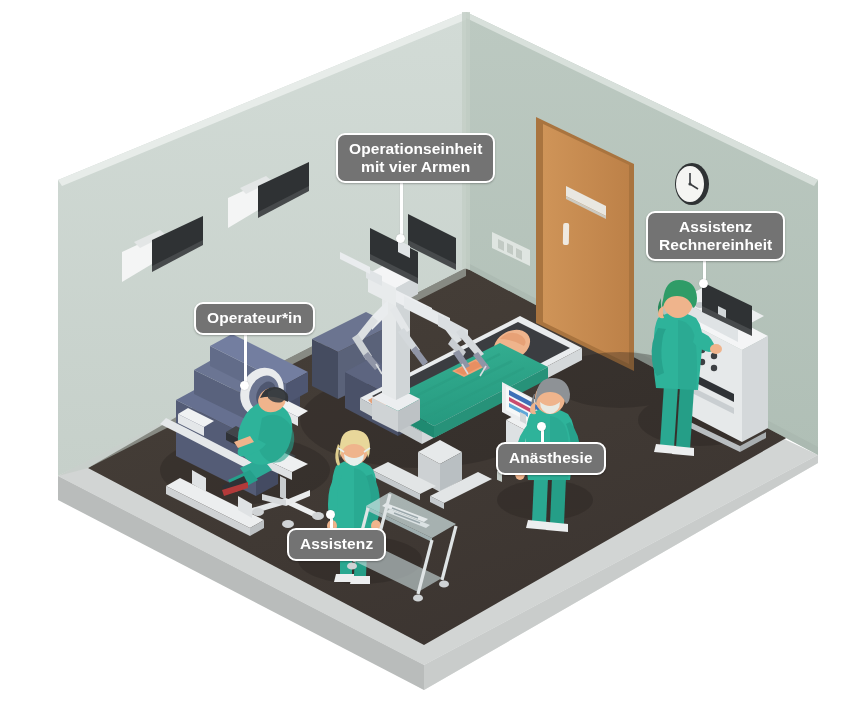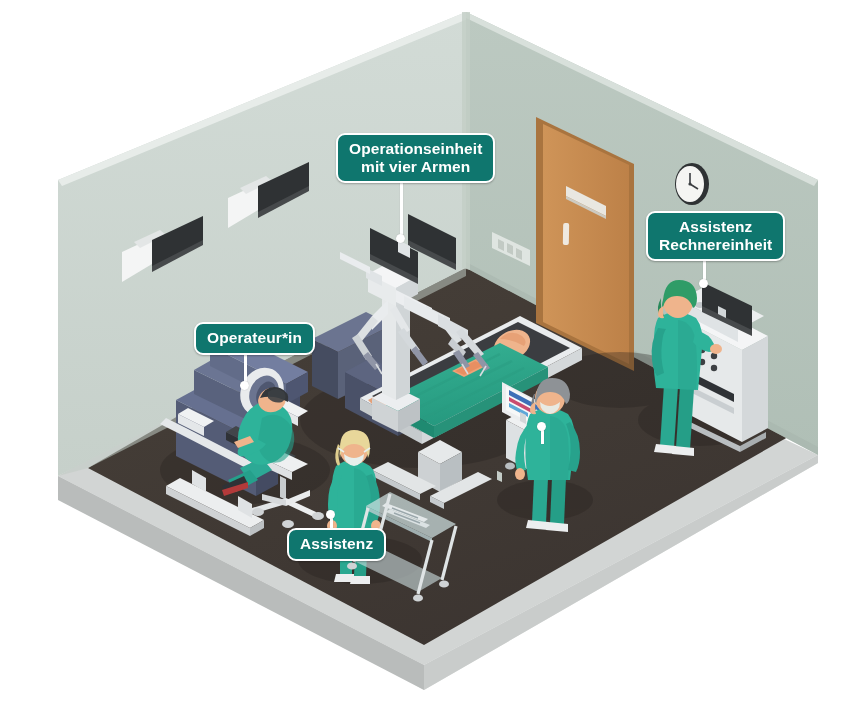--- a/index.html
+++ b/index.html
@@ -24,21 +24,21 @@
     position: absolute;
     left: 0;
     top: 0;
     width: 848px;
     height: 719px;
   }
   
   .callout {
     position: absolute;
     box-sizing: border-box;
-    background: #0f766e;
+    background: #737373;
     border: 2.5px solid #ffffff;
     border-radius: 9px;
     color: #ffffff;
     font-family: "Liberation Sans", sans-serif;
     font-weight: bold;
     font-size: 15.5px;
     line-height: 1.14;
     text-align: center;
     padding: 5px 11px 6px 11px;
     white-space: pre-line;
@@ -479,27 +479,28 @@
 
   </svg>
 
   <div class="leader" style="left:400px; top:177px; height:62px;"></div>
   <div class="leader-dot" style="left:396px; top:234px;"></div>
   <div class="callout" style="left:336px; top:133px;">Operationseinheit
 mit vier Armen</div>
 
   <div class="leader" style="left:244px; top:329px; height:58px;"></div>
   <div class="leader-dot" style="left:240px; top:381px;"></div>
-  <div class="callout" style="left:194px; top:302px;margin-top:20px;">Operateur*in</div>
+  <div class="callout" style="left:194px; top:302px;">Operateur*in</div>
 
   <div class="leader" style="left:703px; top:253px; height:30px;"></div>
   <div class="leader-dot" style="left:699px; top:279px;"></div>
   <div class="callout" style="left:646px; top:211px;">Assistenz
 Rechnereinheit</div>
 
   <div class="leader" style="left:541px; top:428px; height:16px;"></div>
   <div class="leader-dot" style="left:537px; top:422px;"></div>
+  <div class="callout" style="left:496px; top:442px;">Anästhesie</div>
 
   <div class="leader" style="left:330px; top:516px; height:14px;"></div>
   <div class="leader-dot" style="left:326px; top:510px;"></div>
   <div class="callout" style="left:287px; top:528px;border-radius:9px;">Assistenz</div>
 
 </div>
 
 </body></html>

